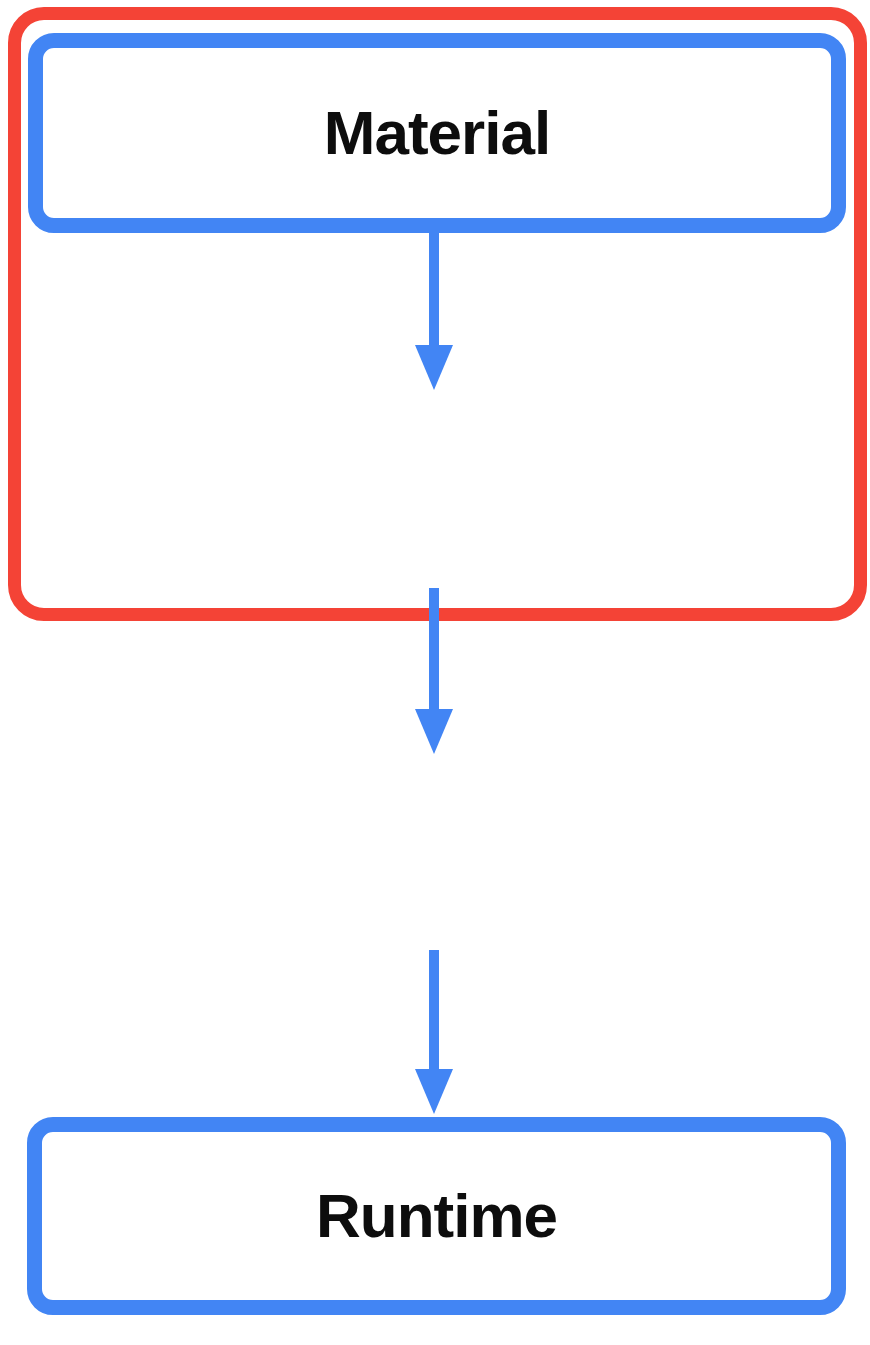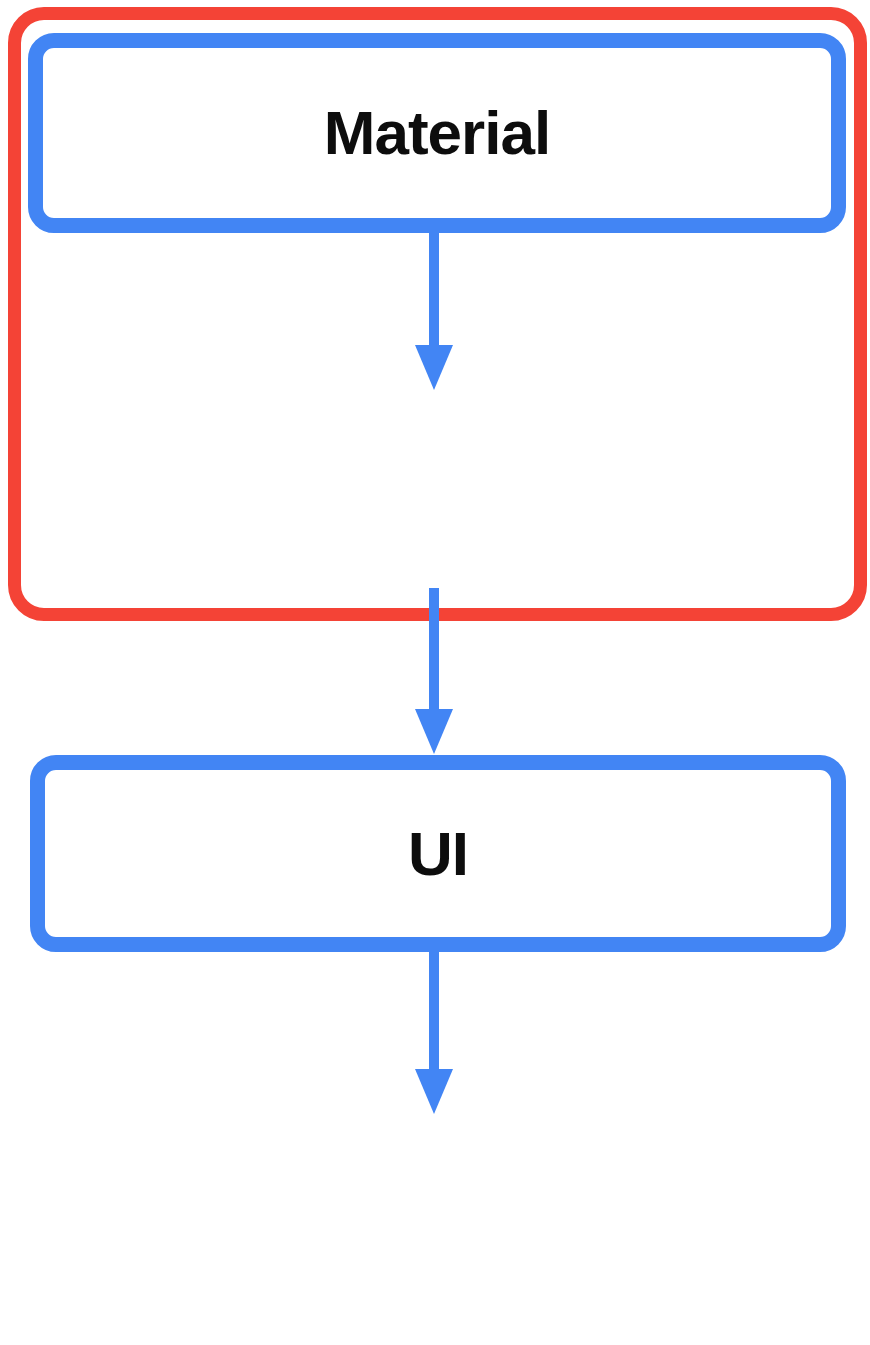--- a/index.html
+++ b/index.html
@@ -88,23 +88,23 @@
     <div class="stem"></div>
     <div class="head"></div>
   </div>
 
 
   <div class="connector connector-2">
     <div class="stem"></div>
     <div class="head"></div>
   </div>
 
-  <div class="node node-ui">
-    <span class="node-label">UI</span>
-  </div>
 
   <div class="connector connector-3">
     <div class="stem"></div>
     <div class="head"></div>
   </div>
 
+  <div class="node node-runtime">
+    <span class="node-label">Runtime</span>
+  </div>
 
 </div>
 
 </body></html>

